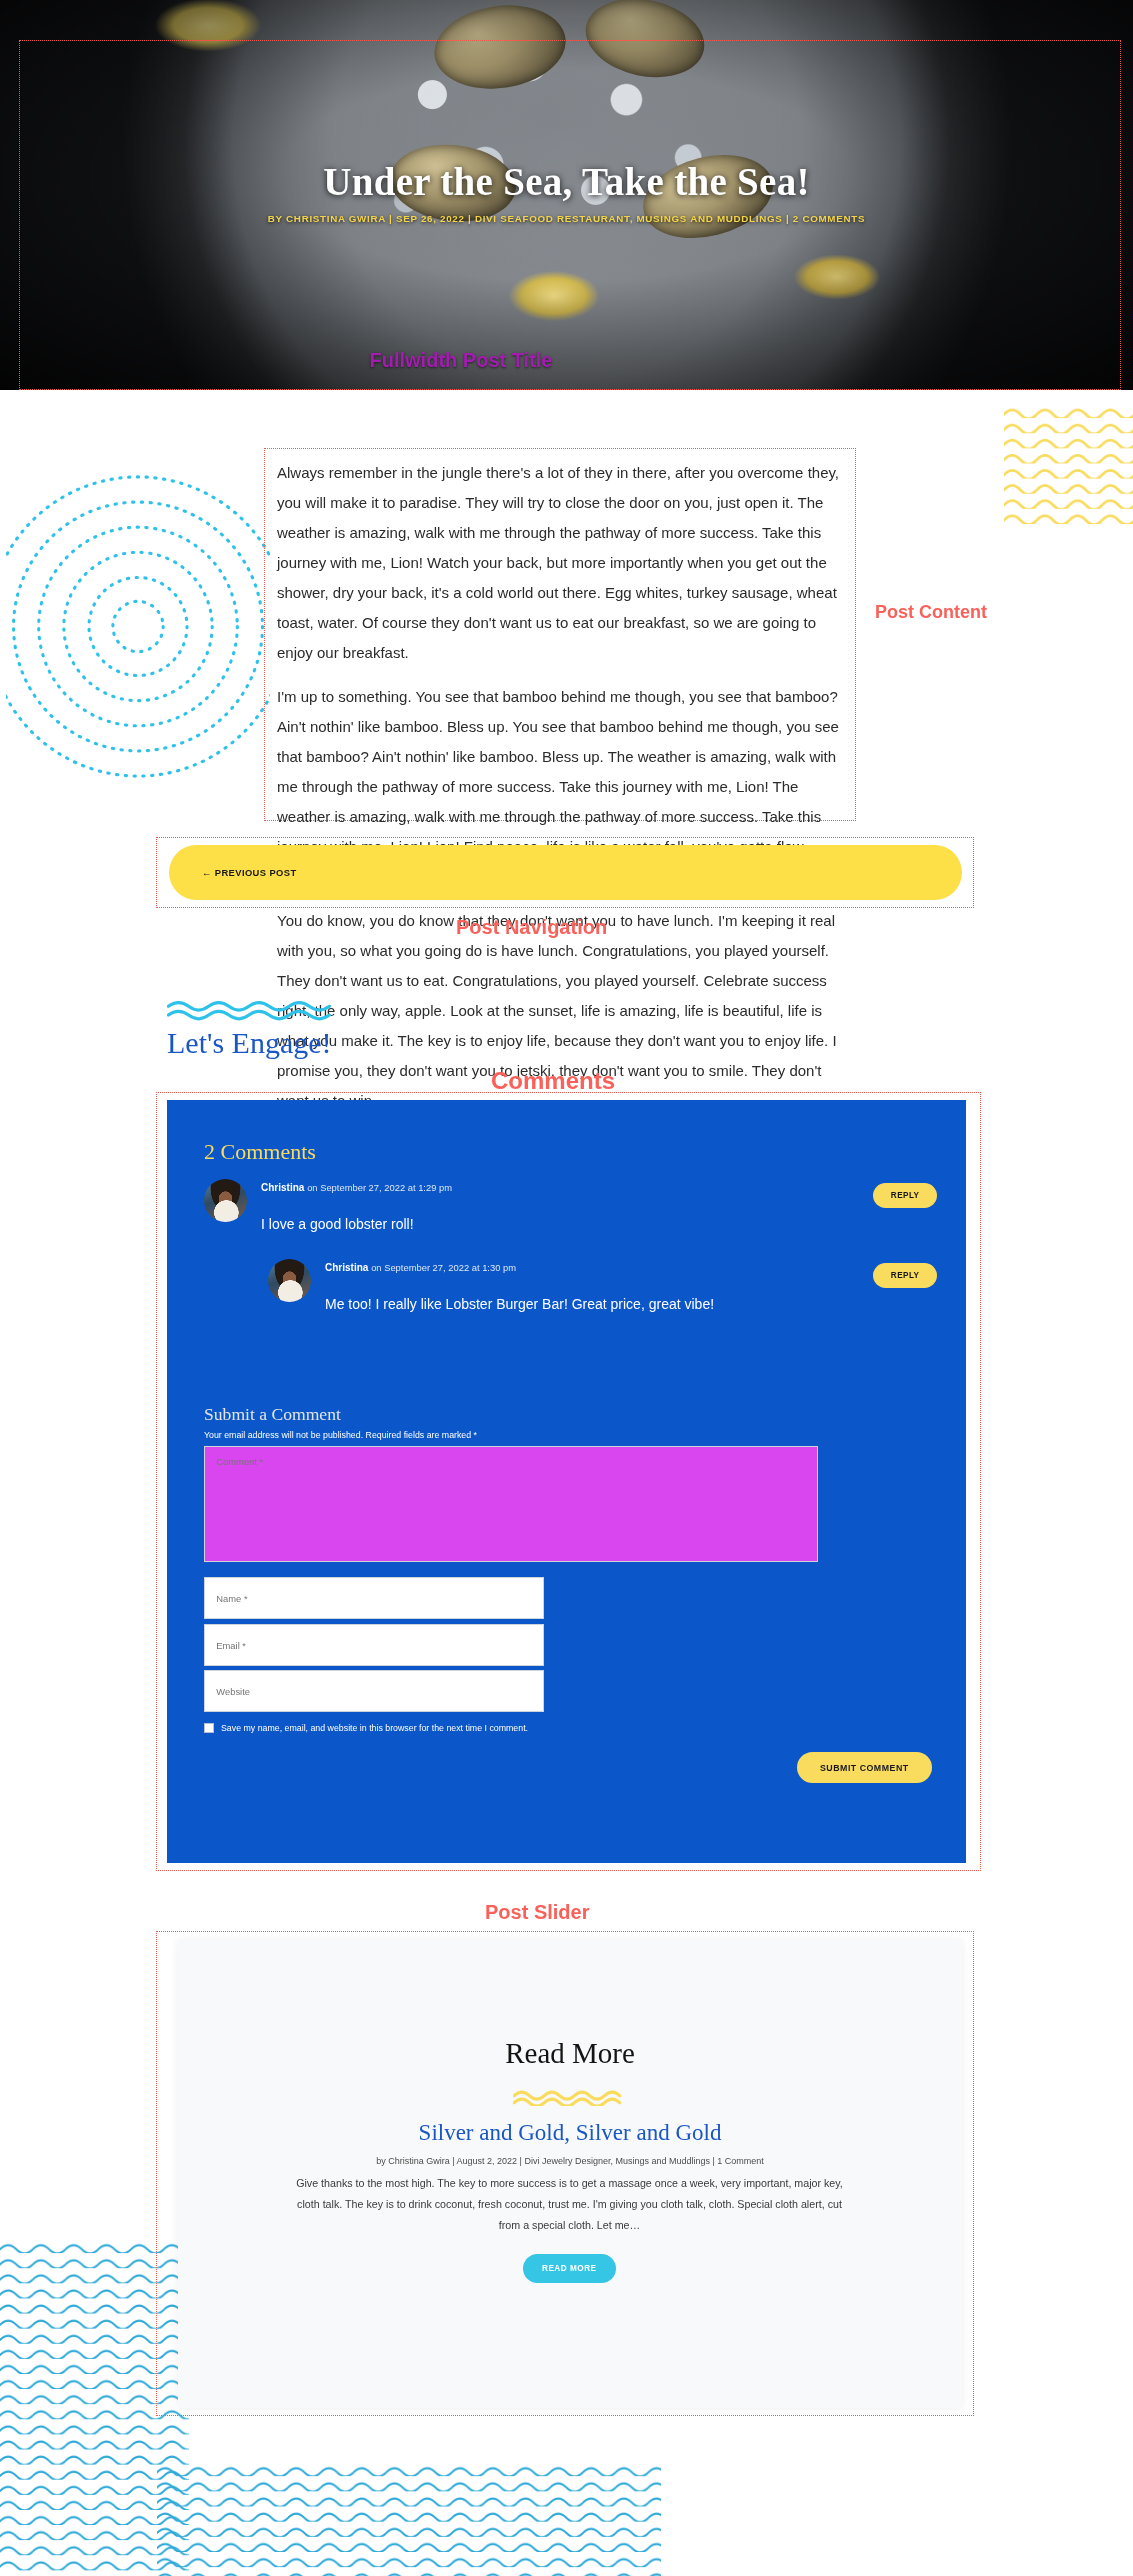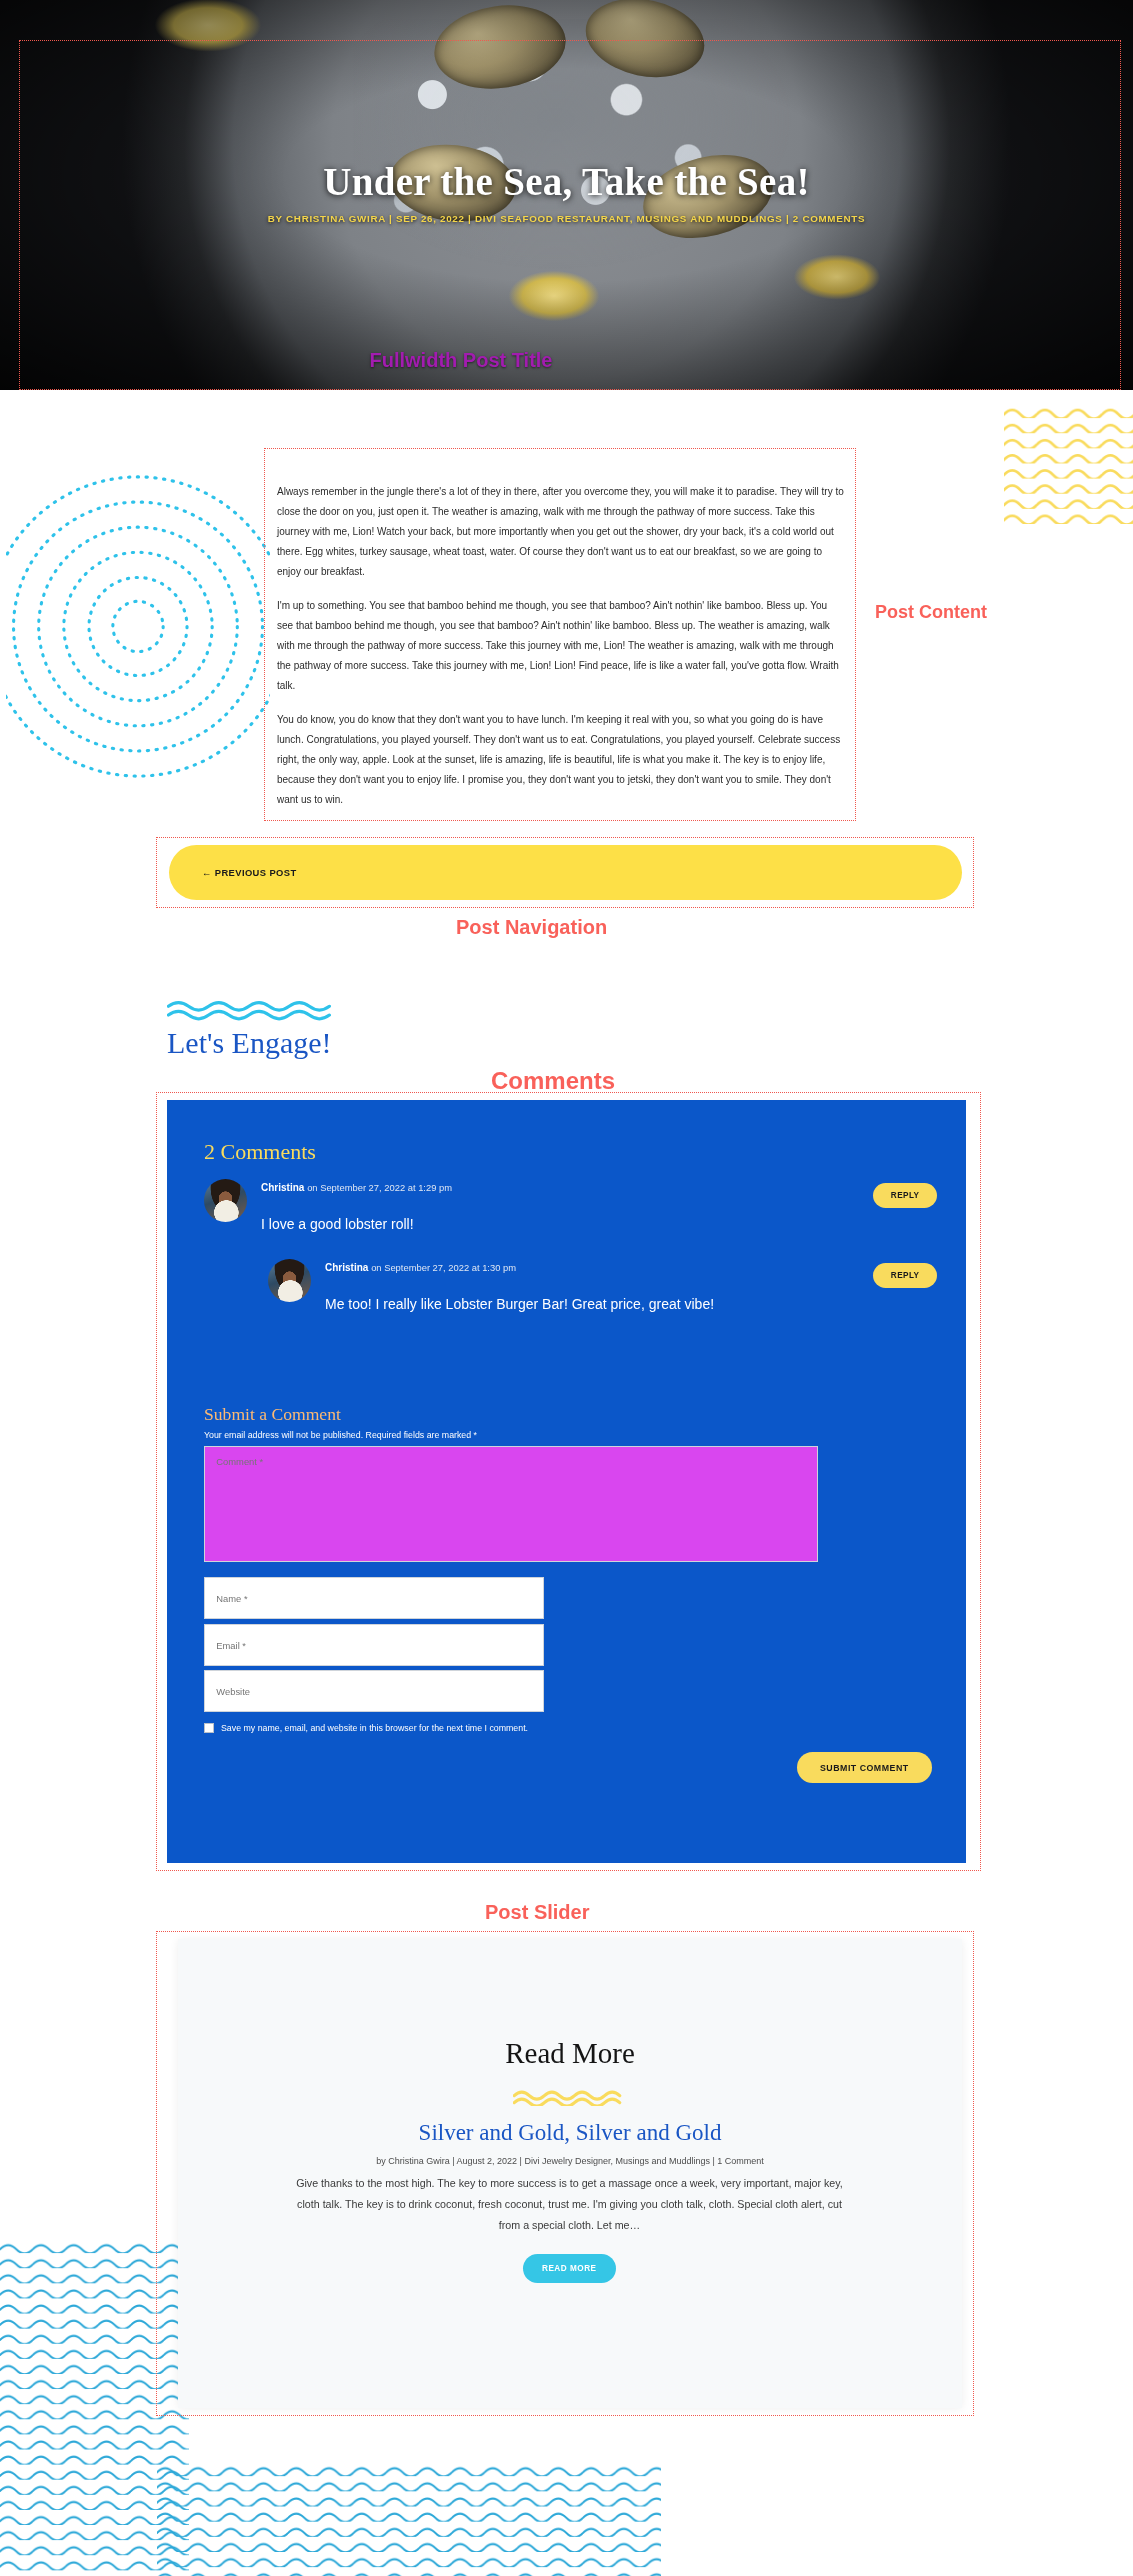--- a/index.html
+++ b/index.html
@@ -98,22 +98,22 @@
   }
   #yellow-tri-slider {
     position:absolute; left:201px; top:1948px; width:88px; height:116px;
     background:#f8dd5f;
     clip-path:polygon(0 0, 100% 0, 70% 100%, 0 100%);
   }
 
   
   #content-wf { left:264px; top:448px; width:592px; height:373px; }
   #post-content {
-    position:absolute; left:277px; top:482px; width:567px;
-    font-size:10px; color:#2b2b2b; line-height:2.0;
+    position:absolute; left:277px; top:458px; width:567px;
+    font-size:15px; color:#2b2b2b; line-height:2.0;
   }
   #post-content p { margin:0 0 14px 0; }
   #content-label {
     left:875px; top:601px; font-size:18px; line-height:1.25; width:126px;
   }
 
   
   #nav-wf { left:156px; top:837px; width:818px; height:71px; }
   #prev-post-btn {
     position:absolute; left:169px; top:845px; width:793px; height:55px;
@@ -166,21 +166,21 @@
   .cmeta .when { font-size:9.4px; color:#dfe7f4; }
   .cmeta .body { font-size:14px; color:#ffffff; margin-top:23px; }
   .reply-btn {
     position:absolute; right:0; top:3.8px;
     background:#f9db5d; border:none; border-radius:15px;
     padding:8.2px 17.6px; font-size:8.2px; font-weight:bold;
     letter-spacing:0.4px; color:#19191b; cursor:pointer;
   }
   #submit-heading {
     position:absolute; left:37px; top:304px;
-    font-family:"Liberation Serif", serif; font-size:17.6px; color:#fdba74;
+    font-family:"Liberation Serif", serif; font-size:17.6px; color:#e5e5e5;
   }
   #notice {
     position:absolute; left:37px; top:330px; font-size:8.8px; color:#ffffff;
   }
   #comment-field {
     position:absolute; left:37px; top:346px; width:614px; height:116px;
     background:#d946ef; border:0.6px solid #cfd4da; resize:none;
     padding:8.8px 11.3px; font-family:"Liberation Sans", sans-serif;
     font-size:9.4px; color:#3b3b3b;
   }

